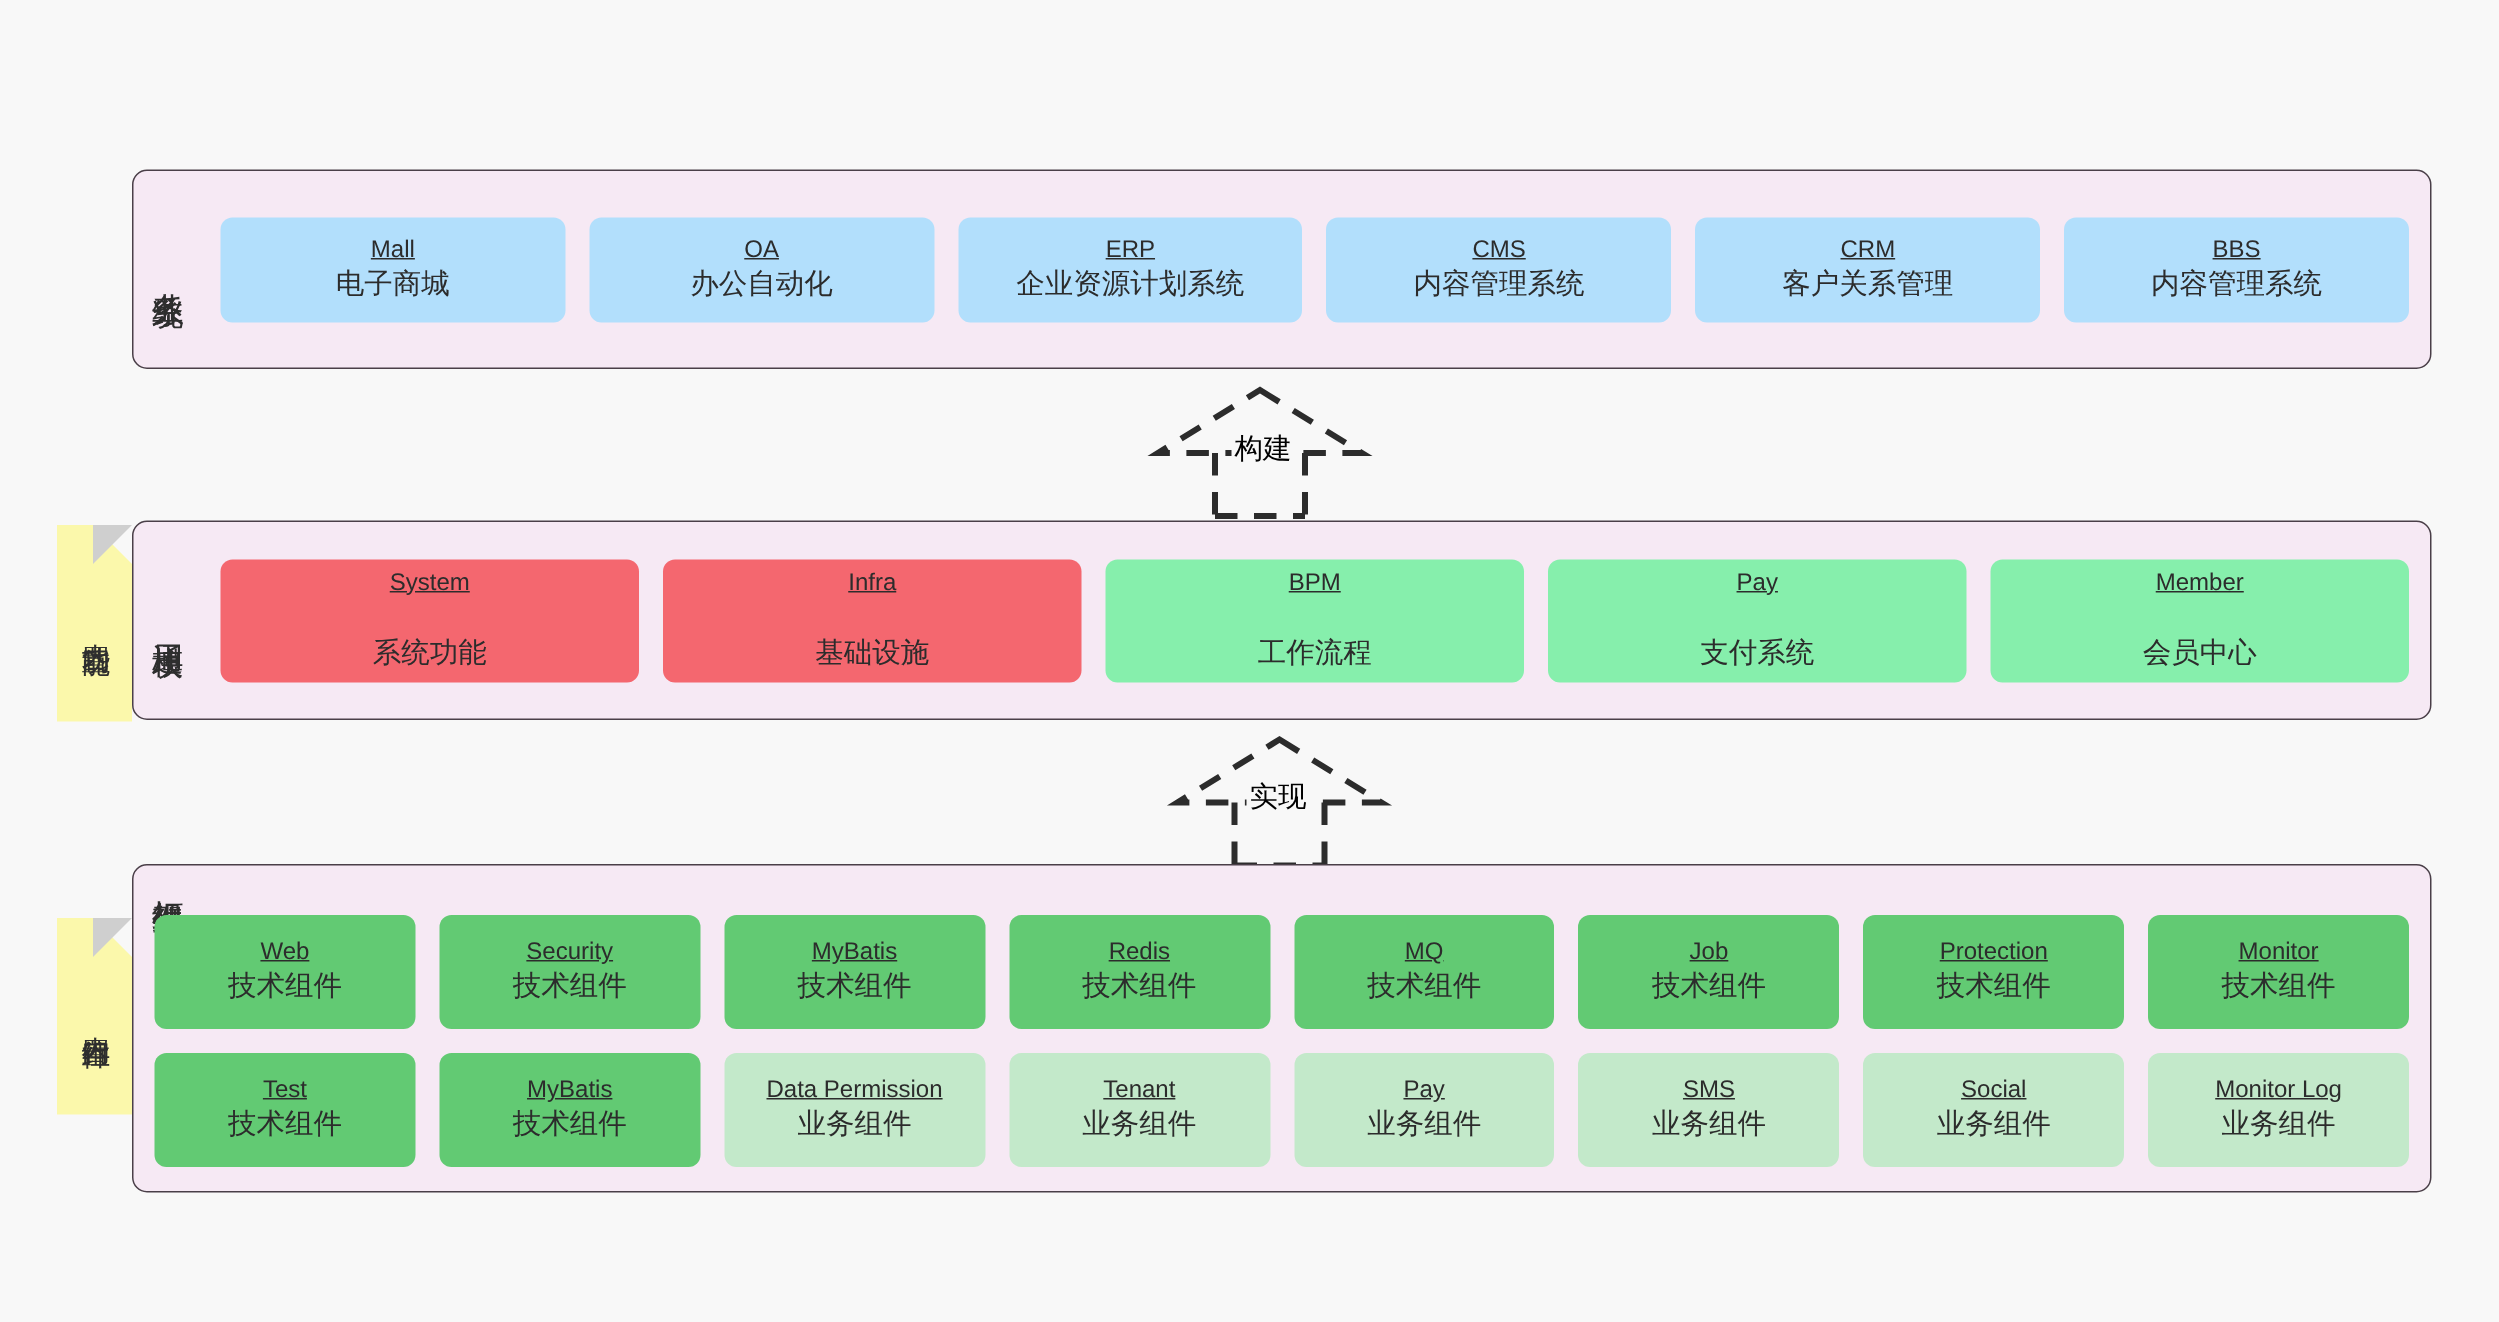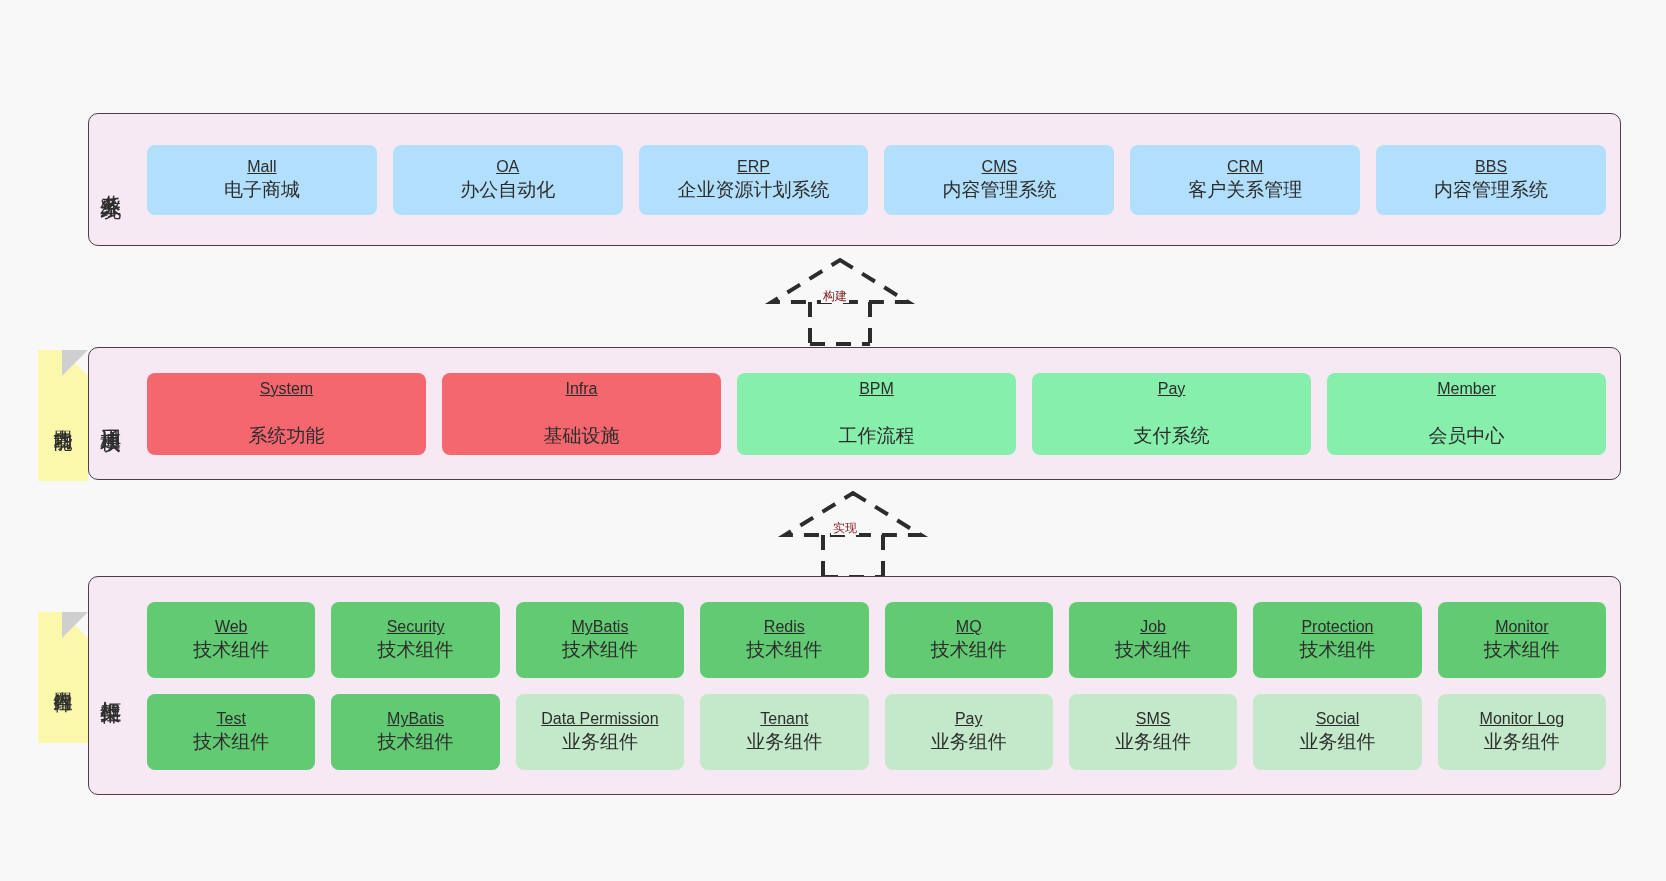--- a/index.html
+++ b/index.html
@@ -78,21 +78,21 @@
   
   .c-blue      { background: #b2dffc; }
   .c-red       { background: #f4676f; }
   .c-pink      { background: #86efac; }
   .c-green     { background: #62ca73; }
   .c-lightgreen{ background: #c3e9ca; }
 
   
   #layer-business { left: 88px;  top: 113px; width: 1533px; height: 133px; }
   #layer-common   { left: 88px;  top: 347px; width: 1533px; height: 133px; }
-  #layer-framework{ left: 88px;  top: 576px; width: 1533px; height: 219px; }
+  #layer-framework{ left: 88px;  top: 576px; width: 1533px; height: 219px; flex-direction: column; }
 
   #layer-business .node  { height: 70px; }
   #layer-common   .node  { height: 82px; gap: 25px; }
   #layer-framework .node { height: 76px; }
 
   
   .sticky {
     position: absolute;
     width: 50px;
     background: #fbf8ab;
@@ -134,22 +134,22 @@
     width: 170px;
     height: 90px;
   }
   #connector-build   { left: 755px; top: 256px; }
   #connector-realize { left: 768px; top: 489px; font-family: Liberation Serif, serif; }
 
   .connector svg { display: block; overflow: visible; }
 
   .connector-label {
     position: absolute;
-    font-size: 12px;
-    color: #7f1d1d;
+    font-size: 19px;
+    color: #000000;
     background: #f8f8f8;
     padding: 0 2px;
     white-space: nowrap;
     line-height: 1.1;
   }
   #connector-build .connector-label   { left: 66px; top: 34px; }
   #connector-realize .connector-label { left: 63px; top: 33px; }
 </style>
 </head>
 <body>

